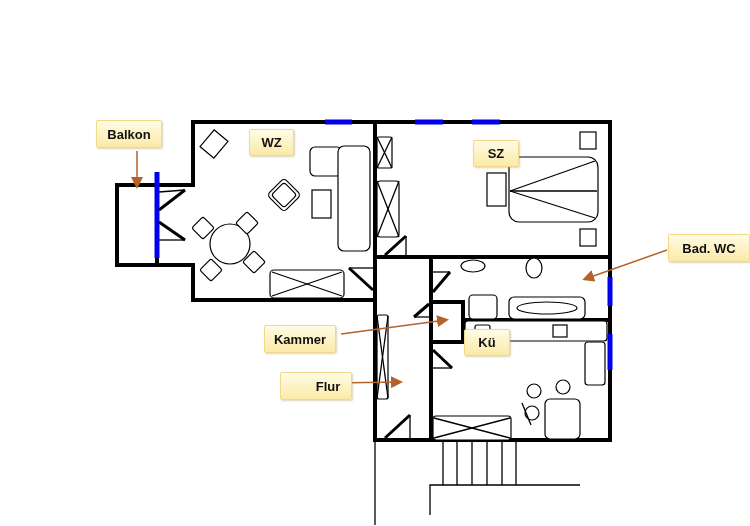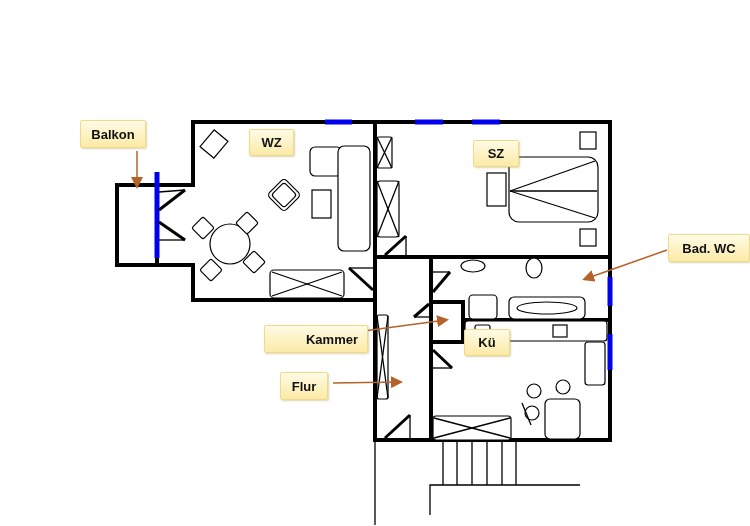--- a/index.html
+++ b/index.html
@@ -167,19 +167,19 @@
     </marker>
   </defs>
   <g>
     <line class="arrow" x1="137" y1="151" x2="137" y2="186" marker-end="url(#ah)"></line>
     <line class="arrow" x1="667" y1="250" x2="585" y2="279" marker-end="url(#ah)"></line>
     <line class="arrow" x1="341" y1="334" x2="446" y2="320" marker-end="url(#ah)"></line>
     <line class="arrow" x1="333" y1="383" x2="400" y2="382" marker-end="url(#ah)"></line>
   </g>
 </svg>
 
-<div class="label" style="left:80px; top:120px; width:64px; height:26px;">Balkon</div>
+<div class="label" style="left:96px; top:120px; width:64px; height:26px;">Balkon</div>
 <div class="label" style="left:249px; top:129px; width:43px; height:25px;text-align:center;">WZ</div>
 <div class="label" style="left:433px; top:140px; width:44px; height:25px;margin-left:40px;">SZ</div>
 <div class="label" style="left:668px; top:234px; width:80px; height:26px;">Bad. WC</div>
-<div class="label" style="left:264px; top:325px; width:70px; height:26px;padding-left:32px;">Kammer</div>
-<div class="label" style="left:280px; top:372px; width:46px; height:26px;">Flur</div>
+<div class="label" style="left:264px; top:325px; width:70px; height:26px;">Kammer</div>
+<div class="label" style="left:280px; top:372px; width:46px; height:26px;padding-left:24px;">Flur</div>
 <div class="label" style="left:464px; top:329px; width:44px; height:25px;">Kü</div>
 
 </body></html>

